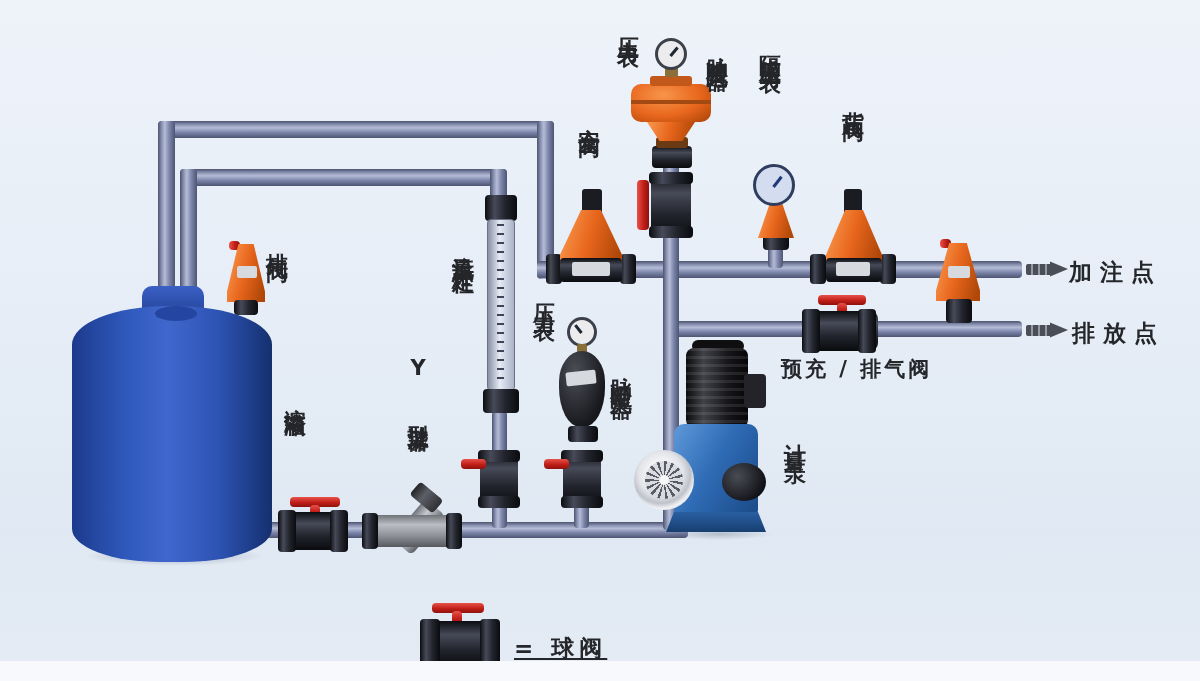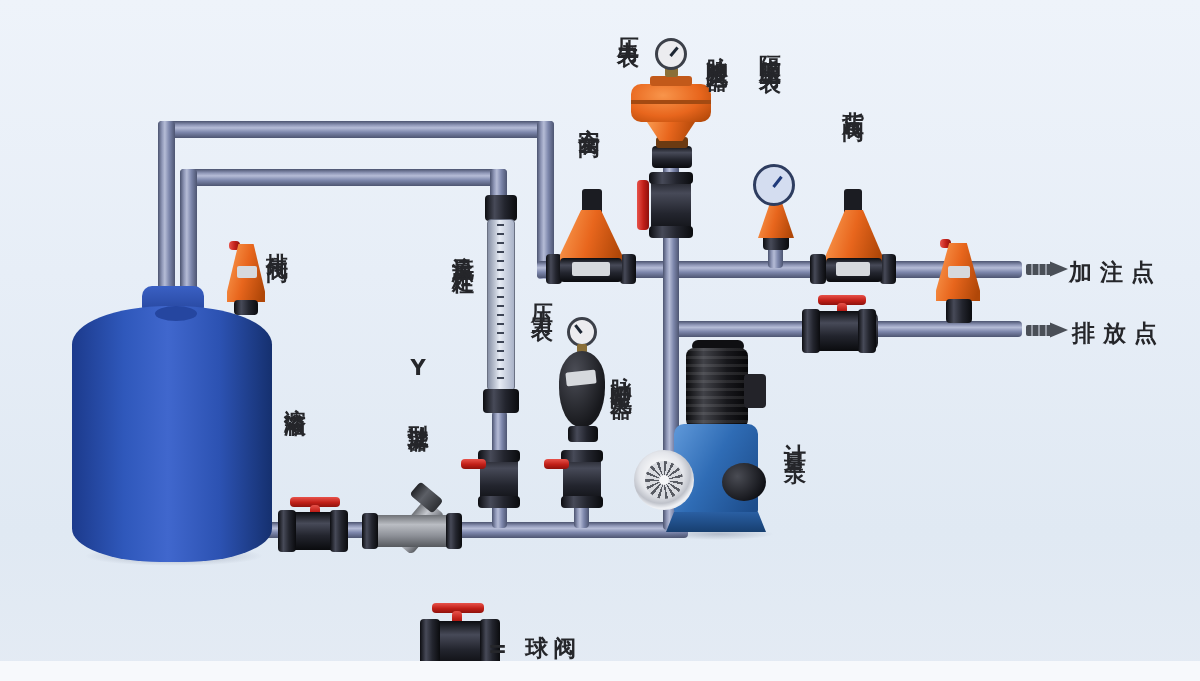--- a/index.html
+++ b/index.html
@@ -22,21 +22,21 @@
   .redv{position:absolute;border-radius:4px;
     background:linear-gradient(90deg,#e8524a,#c01f18 55%,#8e110c);}
   .cone{position:absolute;background:linear-gradient(105deg,#f8954b 8%,#e8661d 48%,#b04708 92%);}
   .gauge{position:absolute;border-radius:50%;box-sizing:border-box;background:#ececef;border:3px solid #3c4049;}
   .needle{position:absolute;width:3px;background:#1d2633;transform-origin:50% 100%;}
   .spot{position:absolute;background:#d6d9dd;border-radius:2px;}
   
   .vlabel{position:absolute;writing-mode:vertical-rl;text-orientation:upright;line-height:1;
     font-weight:700;font-size:22px;color:#25262a;letter-spacing:4px;}
   .hlabel{position:absolute;font-weight:700;font-size:22px;color:#25262a;white-space:nowrap;}
-  .ls6{letter-spacing:6px;} .ls8{letter-spacing:8px;} .ls10{letter-spacing:10px;}
+  .ls6{letter-spacing:6px;} .ls8{letter-spacing:8px;font-family:Liberation Mono, monospace;} .ls10{letter-spacing:10px;}
   .f21{font-size:21px;} .f23{font-size:23px;}
 </style>
 </head>
 <body>
 
 <div class="stage">
 
   <div class="ph" style="left:158px;top:121px;width:396px;"></div>
   <div class="pv" style="left:158px;top:121px;height:172px;"></div>
   <div class="pv" style="left:537px;top:121px;height:158px;"></div>
@@ -174,18 +174,19 @@
   <div class="vlabel" style="left:759px;top:38px;">隔膜压力表</div>
   <div class="vlabel" style="left:842px;top:94px;">背压阀</div>
   <div class="vlabel" style="left:578px;top:110px;">安全阀</div>
   <div class="vlabel" style="left:266px;top:235px;">排气阀</div>
   <div class="vlabel" style="left:284px;top:390px;">溶液箱</div>
   <div class="vlabel" style="left:452px;top:238px;">流量标定柱</div>
   <div class="vlabel f21" style="left:407px;top:356px;letter-spacing:2px;">Y 型过滤器</div>
   <div class="vlabel ls8" style="left:531px;top:286px;">压力表</div>
   <div class="vlabel ls6" style="left:610px;top:358px;">脉冲阻尼器</div>
   <div class="vlabel ls10" style="left:784px;top:426px;">计量泵</div>
+  <div class="hlabel f21" style="left:781px;top:355px;letter-spacing:3px;">预充 / 排气阀</div>
   <div class="hlabel f23 ls8" style="left:1069px;top:257px;">加注点</div>
   <div class="hlabel f23 ls8" style="left:1072px;top:318px;">排放点</div>
-  <div class="hlabel f23" style="left:488px;top:633px;letter-spacing:5px;">= 球阀</div>
+  <div class="hlabel f23" style="left:514px;top:633px;letter-spacing:5px;text-decoration:underline;">= 球阀</div>
 
   <div class="abs" style="left:0;top:661px;width:1200px;height:20px;background:#f7f9fc;"></div>
 </div>
 
 </body></html>

